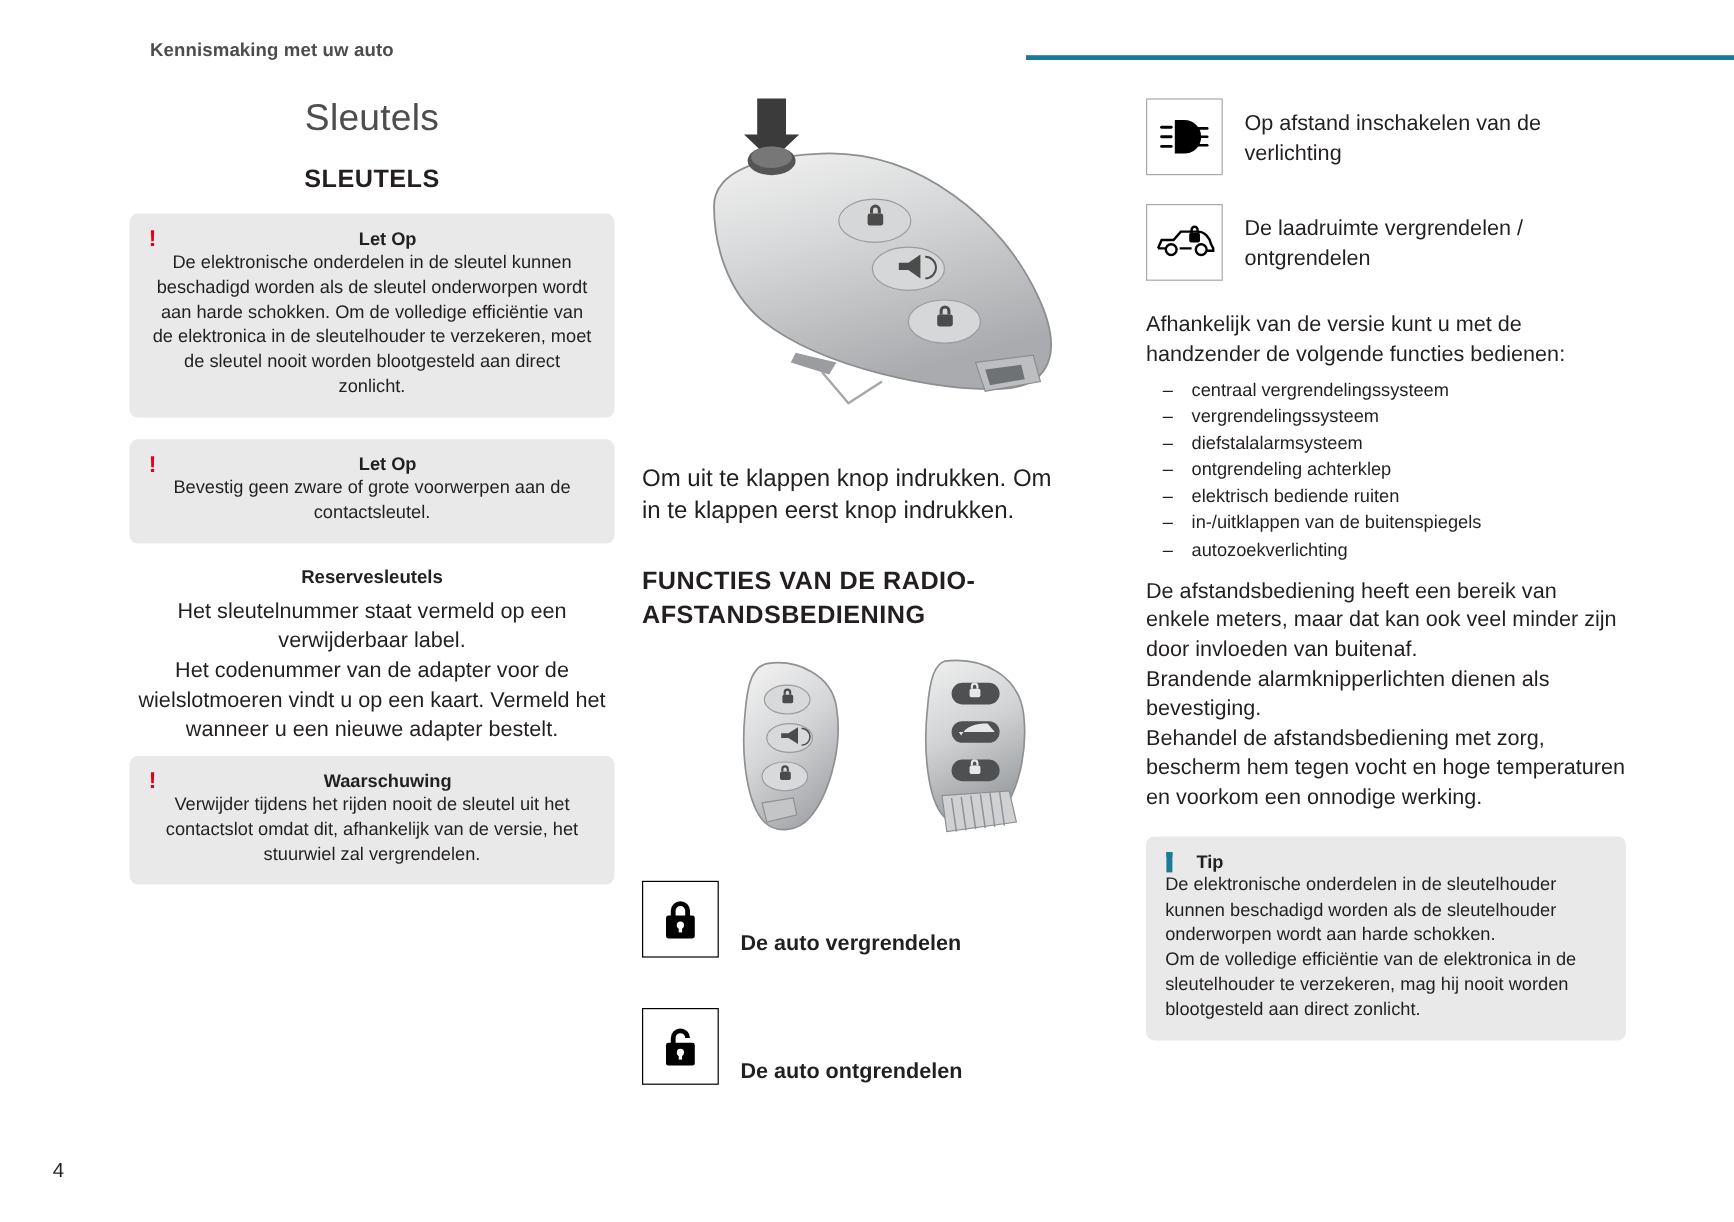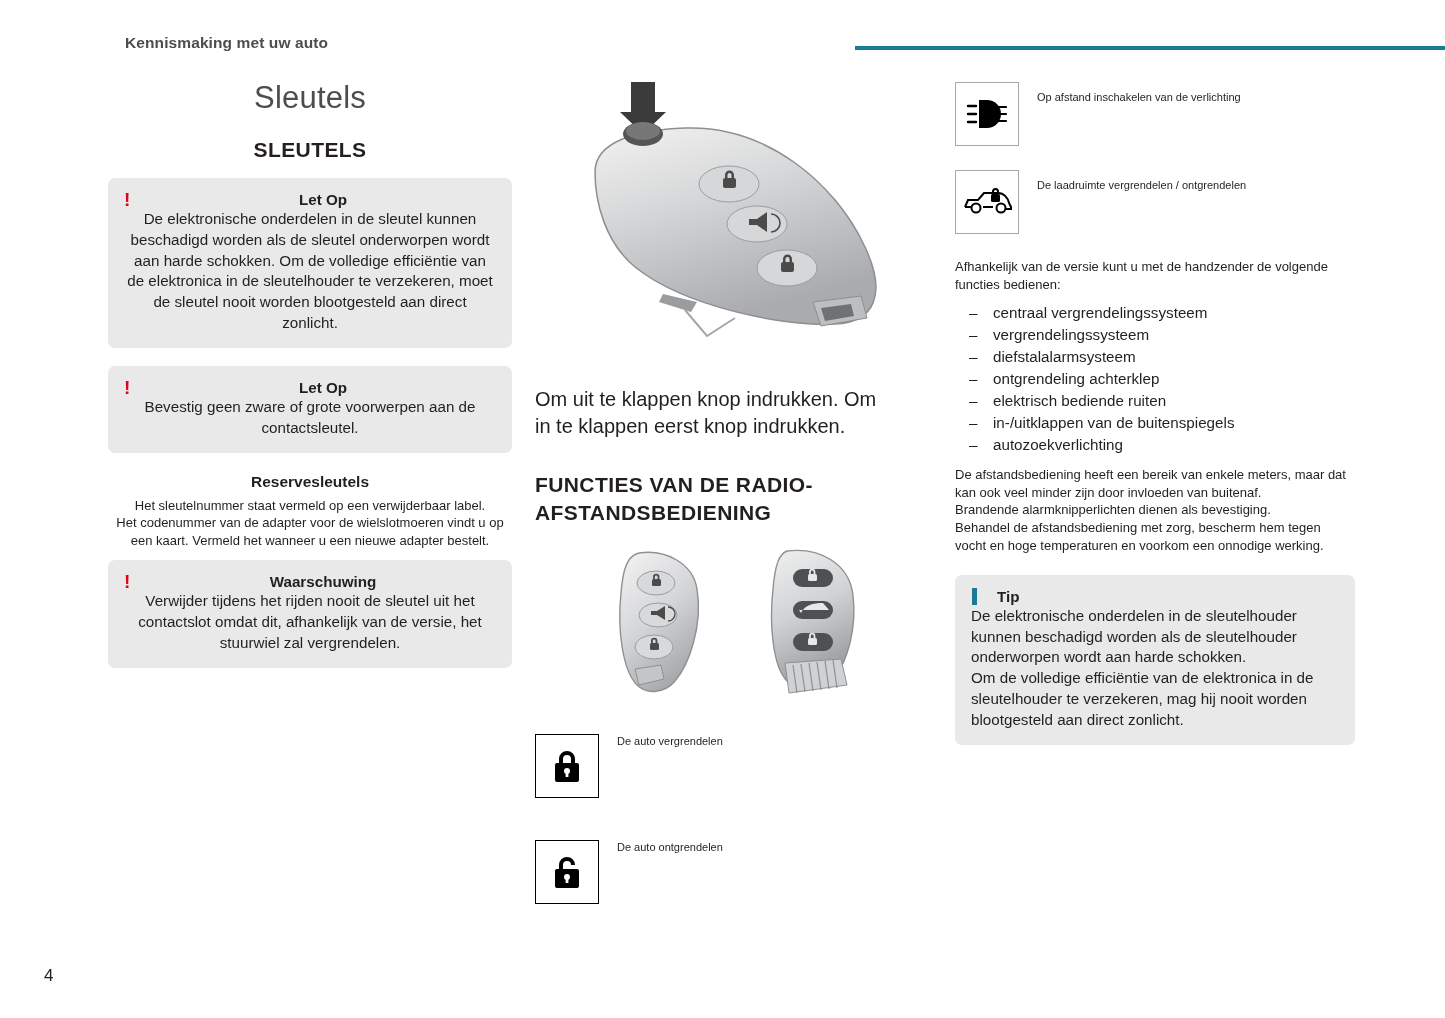--- a/index.html
+++ b/index.html
@@ -66,21 +66,21 @@
     margin: 0 0 16px 0;
     letter-spacing: 0.4px;
   }
   h3.sub {
     font-size: 15.5px;
     font-weight: bold;
     margin: 20px 0 6px 0;
     color: #231f20;
   }
   p.body {
-    font-size: 13px;
+    font-size: 18px;
     line-height: 1.37;
     margin: 0 0 0 0;
     color: #231f20;
   }
   p.body + p.body { margin-top: 0px; }
 
   
   .callout {
     position: relative;
     background: #e9e9e9;
@@ -154,33 +154,33 @@
     width: 62px;
     height: 62px;
     border: 1.5px solid #a7a9ac;
     background: #ffffff;
     flex: 0 0 auto;
     display: flex;
     align-items: center;
     justify-content: center;
   }
   .icon-text {
-    font-size: 11px;
+    font-size: 18px;
     line-height: 1.37;
     margin-left: 18px;
     padding-top: 8px;
   }
   .lock-box {
     width: 62px; height: 62px;
     border: 1.5px solid #000;
     display: flex; align-items: center; justify-content: center;
     background: #fff;
     flex: 0 0 auto;
   }
-  .lock-row { display:flex; align-items:flex-start; margin-bottom: 24px; }
+  .lock-row { display:flex; align-items:flex-end; margin-bottom: 24px; font-weight: bold; }
   .lock-row .icon-text { padding-top: 0; }
 
   
   .key-img { display:block; }
   .caption {
     font-size: 20px;
     line-height: 1.37;
     margin: 14px 0 0 0;
   }
 </style>

